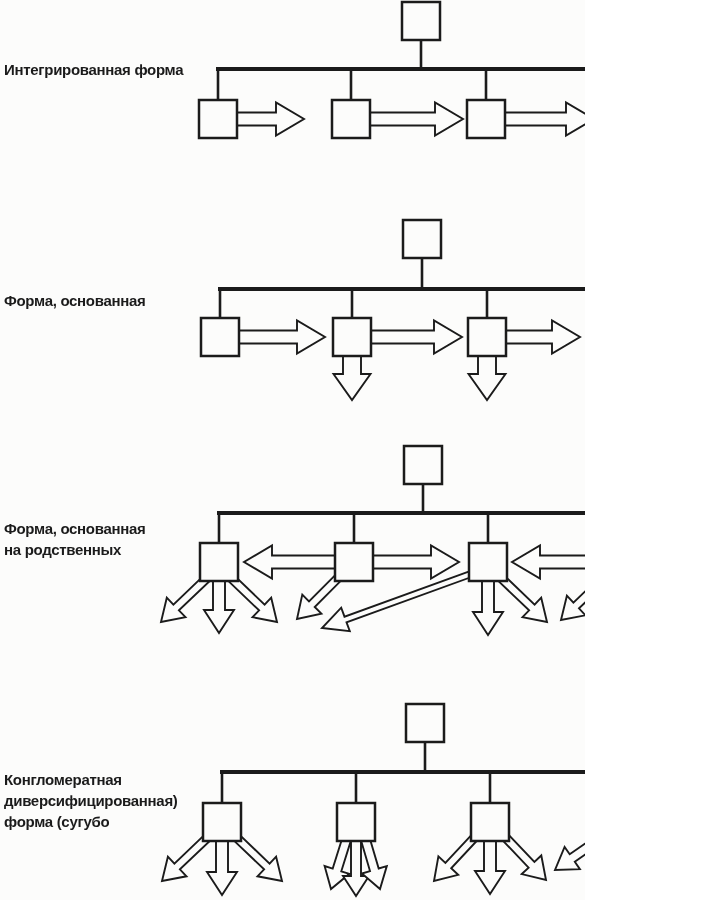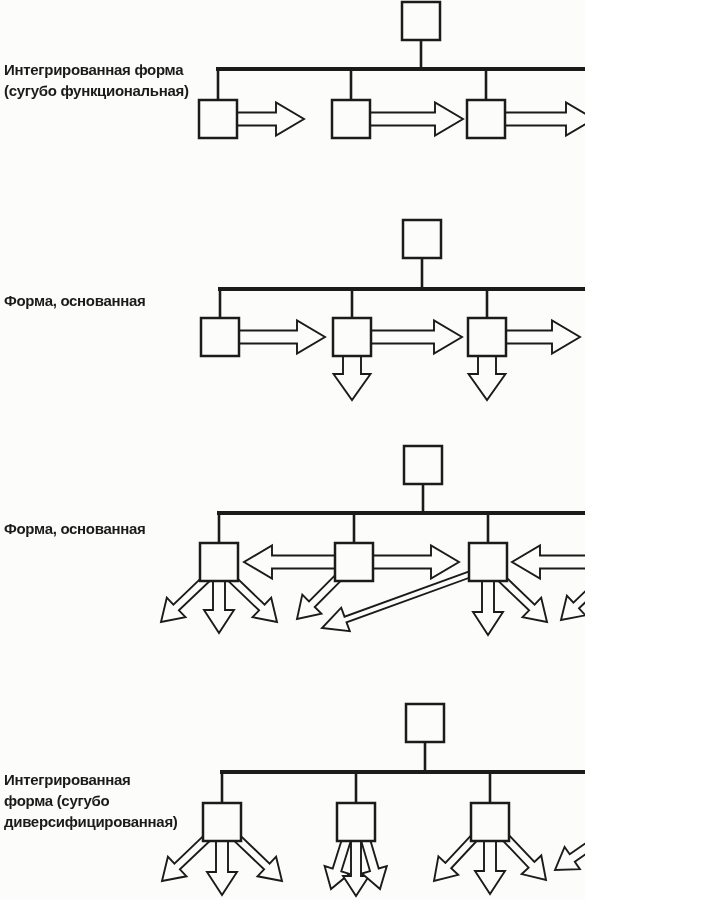--- a/index.html
+++ b/index.html
@@ -116,30 +116,30 @@
           <rect x="203" y="803" width="38" height="38" fill="#fcfcfb" stroke="#1b1b1b" stroke-width="2.5"></rect>
           <rect x="337" y="803" width="38" height="38" fill="#fcfcfb" stroke="#1b1b1b" stroke-width="2.5"></rect>
           <rect x="471" y="803" width="38" height="38" fill="#fcfcfb" stroke="#1b1b1b" stroke-width="2.5"></rect>
           <rect x="602" y="803" width="38" height="38" fill="#fcfcfb" stroke="#1b1b1b" stroke-width="2.5"></rect>
         </g>
       </g>
   </svg>
 
   <div class="label l1">
     <div>Интегрированная форма</div>
-    <div>(сугубо функциональная)</div>
   </div>
 
   <div class="label l2">
     <div>Форма, основанная</div>
   </div>
 
   <div class="label l3">
     <div>Форма, основанная</div>
+    <div>на родственных</div>
   </div>
 
   <div class="label l4">
-    <div>Интегрированная</div>
+    <div>Конгломератная</div>
+    <div>диверсифицированная)</div>
     <div>форма (сугубо</div>
-    <div>диверсифицированная)</div>
   </div>
 
 </div>
 
 </body></html>

